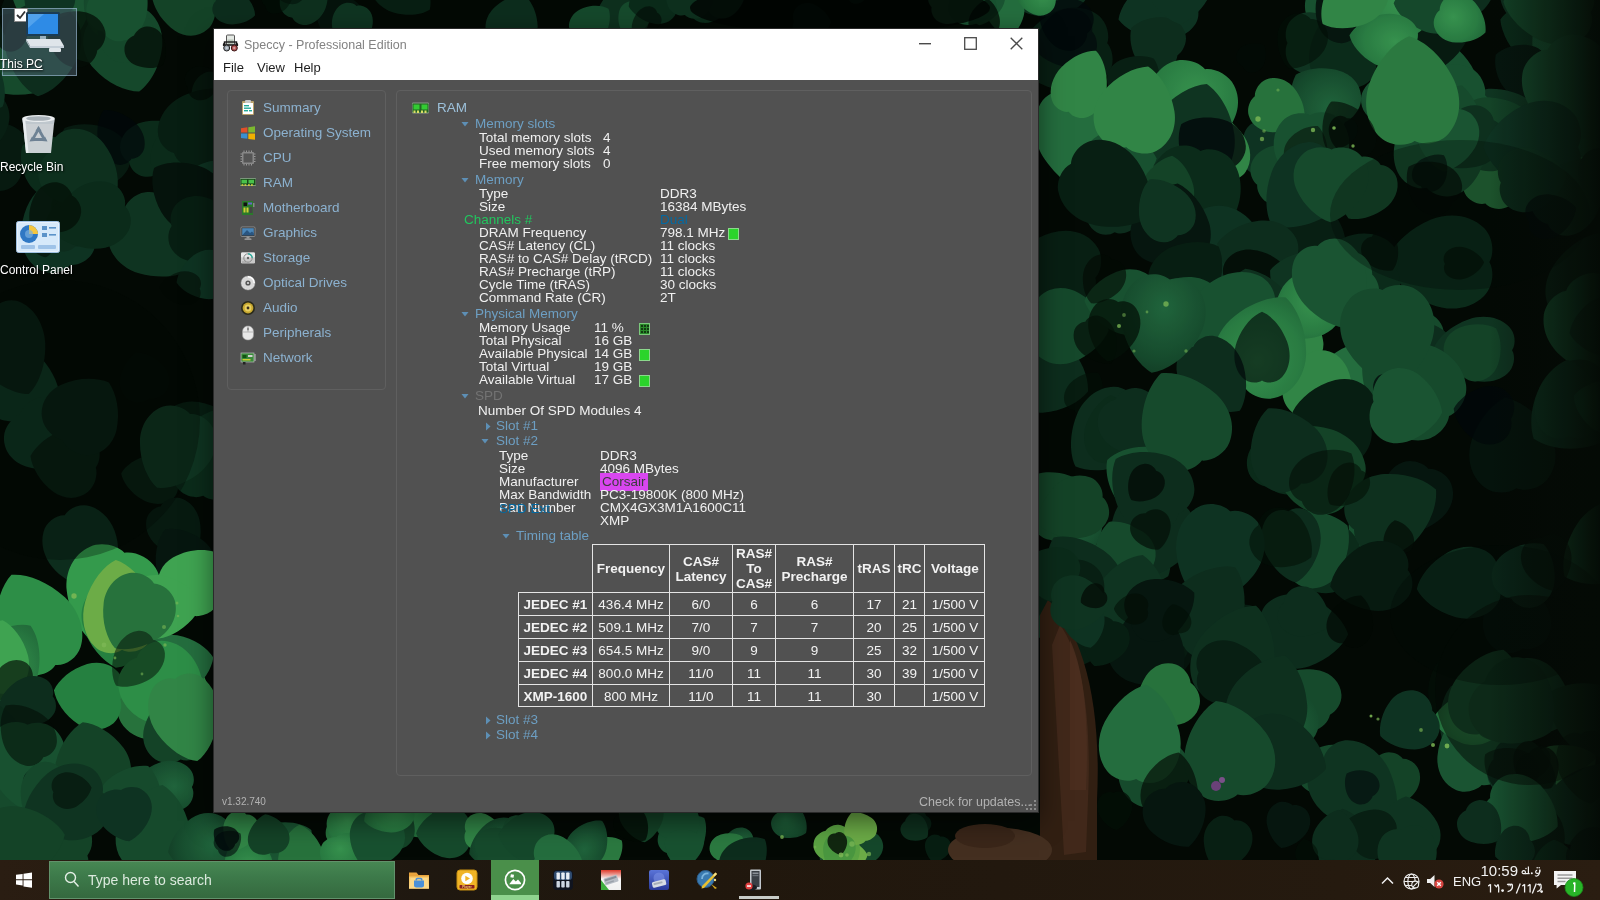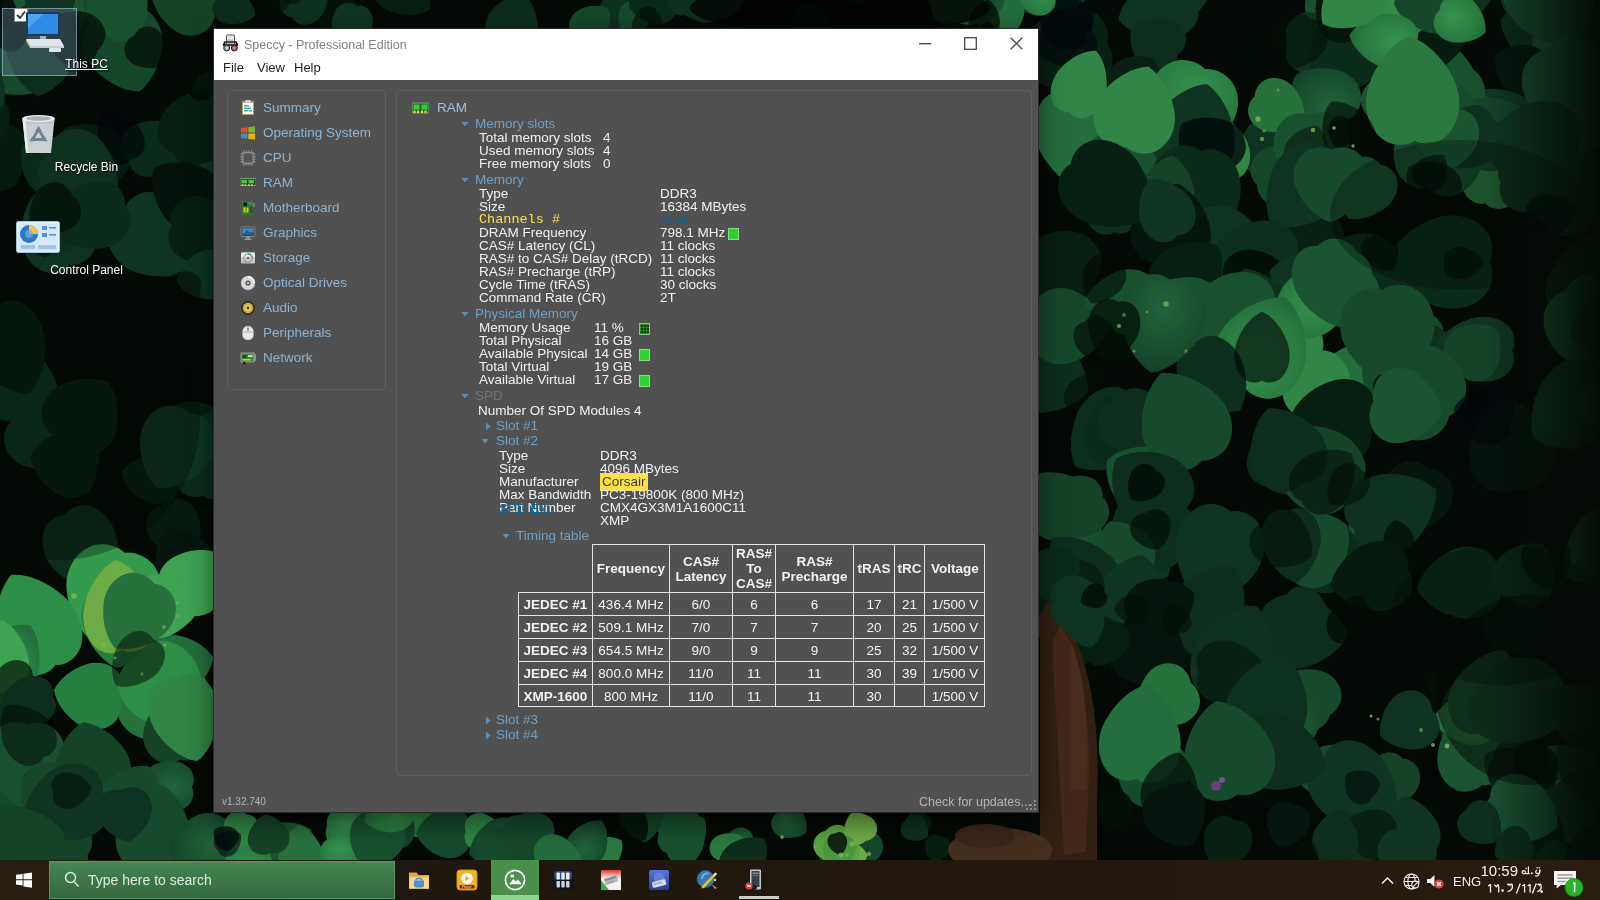--- a/index.html
+++ b/index.html
@@ -4,21 +4,21 @@
 * { margin:0; padding:0; box-sizing:content-box; }
 html,body { width:1600px; height:900px; overflow:hidden; background:#000; }
 body { font-family:"Liberation Sans",sans-serif; position:relative; }
 .ab { position:absolute; }
 .ct { position:absolute; font-size:13.5px; line-height:18px; white-space:nowrap; }
 .led { position:absolute; width:11px; height:12px; background:#2bd42b; border:1px solid #8cd88c; box-sizing:border-box; }
 .ledu { border-color:#7cc87c; background:#123a12; background-image:repeating-linear-gradient(0deg,#2a8a2a 0 1px,transparent 1px 3px), repeating-linear-gradient(90deg,#2a8a2a 0 1px,transparent 1px 3px); }
 .tc { position:absolute; border-left:1px solid #e4e4e4; border-top:1px solid #e4e4e4; color:#f2f2f2; font-size:13.5px; display:flex; align-items:center; justify-content:center; text-align:center; line-height:15px; }
 .th { font-weight:bold; }
 .tl { font-weight:bold; }
-.dlab { position:absolute; color:#fff; font-size:12px; text-align:center; text-shadow:1px 1px 2px rgba(0,0,0,0.9);padding-left:48px; }
+.dlab { position:absolute; color:#fff; font-size:12px; text-align:left; text-shadow:1px 1px 2px rgba(0,0,0,0.9); }
 </style></head>
 <body>
 <div class="ab" style="left:0;top:0;width:1600px;height:900px"><svg width="1600" height="900" viewBox="0 0 1600 900" preserveAspectRatio="none">
       <rect width="1600" height="900" fill="#040804"></rect>
       <defs>
         <path id="lf" d="M0 -0.95 C0.18 -1.05 0.5 -1.02 0.68 -0.85 C0.95 -0.6 1 -0.2 0.85 0.15 C0.65 0.6 0.3 0.9 0 1 C-0.3 0.9 -0.65 0.6 -0.85 0.15 C-1 -0.2 -0.95 -0.6 -0.68 -0.85 C-0.5 -1.02 -0.18 -1.05 0 -0.95 Z"></path>
 <radialGradient id="gv" cx="0.5" cy="0.32" r="0.85">
           <stop offset="0" stop-color="#3fa458"></stop>
           <stop offset="0.55" stop-color="#2f8a4a"></stop>
           <stop offset="1" stop-color="#20663a"></stop>
@@ -677,21 +677,21 @@
 <div class="ct" style="left:479px;top:155px;color:#f0f0f0;">Free memory slots</div>
 <div class="ct" style="left:603px;top:155px;color:#f0f0f0;">0</div>
 <svg class="ab" style="left:461px;top:177px" width="8" height="7">
     <path d="M0.5 1 L7.5 1 L4 5.5 Z" fill="#5d8fb5"></path>
   </svg>
 <div class="ct" style="left:475px;top:171px;color:#6d9fc3;">Memory</div>
 <div class="ct" style="left:479px;top:185px;color:#f0f0f0;">Type</div>
 <div class="ct" style="left:660px;top:185px;color:#f0f0f0;">DDR3</div>
 <div class="ct" style="left:479px;top:198px;color:#f0f0f0;">Size</div>
 <div class="ct" style="left:660px;top:198px;color:#f0f0f0;">16384 MBytes</div>
-<div class="ct" style="left:479px;top:211px;color:#fde047;font-family:Liberation Mono, monospace;">Channels #</div>
+<div class="ct" style="left:464px;top:211px;color:#22c55e;">Channels #</div>
 <div class="ct" style="left:660px;top:211px;color:#0369a1;">Dual</div>
 <div class="ct" style="left:479px;top:224px;color:#f0f0f0;">DRAM Frequency</div>
 <div class="ct" style="left:660px;top:224px;color:#f0f0f0;">798.1 MHz</div>
 <div class="led" style="left:728px;top:228px"></div>
 <div class="ct" style="left:479px;top:237px;color:#f0f0f0;">CAS# Latency (CL)</div>
 <div class="ct" style="left:660px;top:237px;color:#f0f0f0;">11 clocks</div>
 <div class="ct" style="left:479px;top:250px;color:#f0f0f0;">RAS# to CAS# Delay (tRCD)</div>
 <div class="ct" style="left:660px;top:250px;color:#f0f0f0;">11 clocks</div>
 <div class="ct" style="left:479px;top:263px;color:#f0f0f0;">RAS# Precharge (tRP)</div>
 <div class="ct" style="left:660px;top:263px;color:#f0f0f0;">11 clocks</div>
@@ -728,21 +728,21 @@
 <div class="ct" style="left:496px;top:417px;color:#6d9fc3;">Slot #1</div>
 <svg class="ab" style="left:481px;top:438px" width="8" height="7">
     <path d="M0.5 1 L7.5 1 L4 5.5 Z" fill="#5d8fb5"></path>
   </svg>
 <div class="ct" style="left:496px;top:432px;color:#6d9fc3;">Slot #2</div>
 <div class="ct" style="left:499px;top:447px;color:#f0f0f0;">Type</div>
 <div class="ct" style="left:600px;top:447px;color:#f0f0f0;">DDR3</div>
 <div class="ct" style="left:499px;top:460px;color:#f0f0f0;">Size</div>
 <div class="ct" style="left:600px;top:460px;color:#f0f0f0;text-align:right;">4096 MBytes</div>
 <div class="ct" style="left:499px;top:473px;color:#f0f0f0;">Manufacturer</div>
-<div class="ct" style="left:600px;top:473px;color:#3c3c3c;background:#fde047;padding:0 2px;">Corsair</div>
+<div class="ct" style="left:600px;top:473px;color:#3c3c3c;background:#d946ef;padding:0 2px;">Corsair</div>
 <div class="ct" style="left:499px;top:486px;color:#f0f0f0;">Max Bandwidth</div>
 <div class="ct" style="left:600px;top:486px;color:#f0f0f0;">PC3-19800K (800 MHz)</div>
 <div class="ct" style="left:499px;top:499px;color:#f0f0f0;">Part Number</div>
 <div class="ct" style="left:600px;top:499px;color:#f0f0f0;">CMX4GX3M1A1600C11</div>
 <div class="ct" style="left:499px;top:500px;color:#0369a1;">SPD Ext.</div>
 <div class="ct" style="left:600px;top:512px;color:#f0f0f0;">XMP</div>
 <svg class="ab" style="left:502px;top:533px" width="8" height="7">
     <path d="M0.5 1 L7.5 1 L4 5.5 Z" fill="#5d8fb5"></path>
   </svg>
 <div class="ct" style="left:516px;top:527px;color:#6d9fc3;">Timing table</div>

